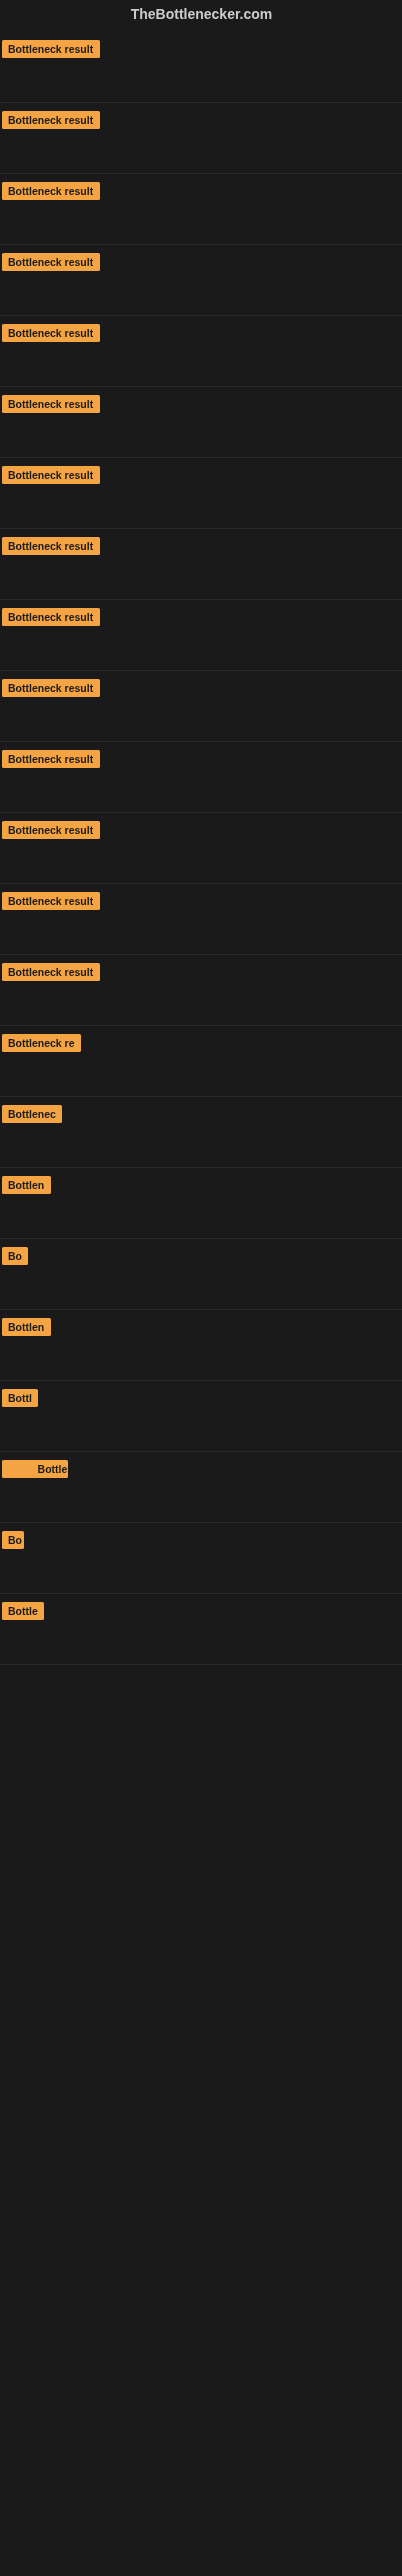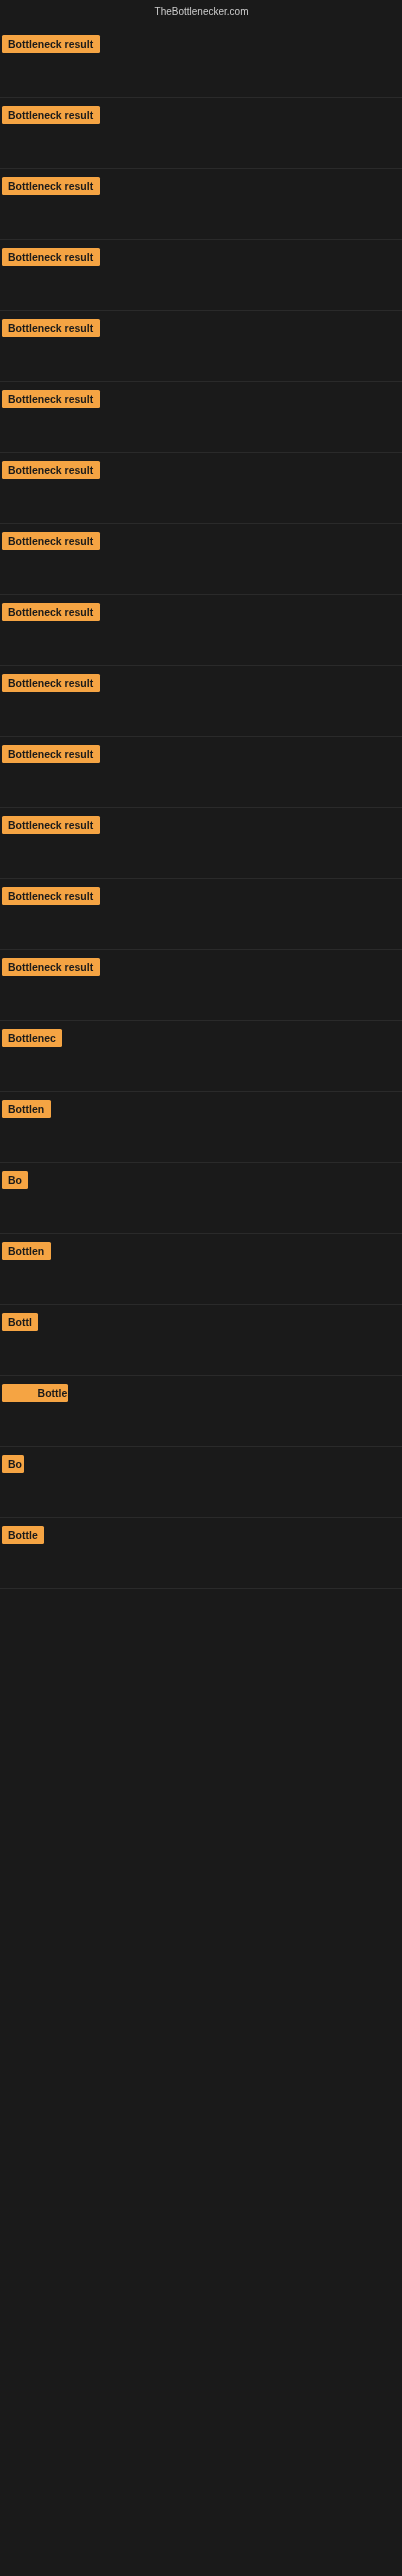--- a/index.html
+++ b/index.html
@@ -13,23 +13,23 @@
       background-color: #1a1a1a;
       width: 403px;
       min-height: 2576px;
       font-family: Arial, sans-serif;
       position: relative;
     }
 
     .site-title {
       text-align: center;
       color: #cccccc;
-      font-size: 10px;
+      font-size: 14px;
       padding: 6.4px 0 9.7px 0;
-      font-weight: normal;
+      font-weight: bold;
     }
 
     .bottleneck-label {
       background-color: #f5a443;
       color: #1a1a1a;
       font-size: 10.5px;
       font-weight: bold;
       padding: 3.2px 6.4px;
       display: inline-block;
       border-radius: 1.6px;
@@ -90,20 +90,23 @@
     <div class="result-row">
       <div class="bottleneck-label" style="max-width: 105px;">Bottleneck result</div>
     </div>
     <div class="result-row">
       <div class="bottleneck-label" style="max-width: 105px;">Bottleneck result</div>
     </div>
     <div class="result-row">
       <div class="bottleneck-label" style="max-width: 105px;">Bottleneck result</div>
     </div>
     <div class="result-row">
+      <div class="bottleneck-label" style="max-width: 81px;">Bottleneck re</div>
+    </div>
+    <div class="result-row">
       <div class="bottleneck-label" style="max-width: 60px;">Bottlenec</div>
     </div>
     <div class="result-row">
       <div class="bottleneck-label" style="max-width: 55px;">Bottlen</div>
     </div>
     <div class="result-row">
       <div class="bottleneck-label" style="max-width: 26px;">Bo</div>
     </div>
     <div class="result-row">
       <div class="bottleneck-label" style="max-width: 55px;">Bottlen</div>

